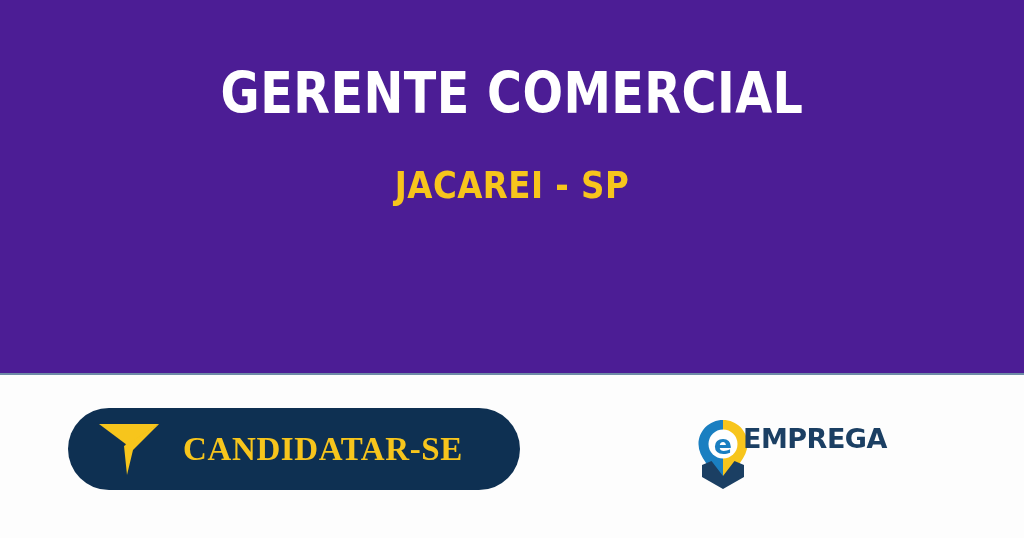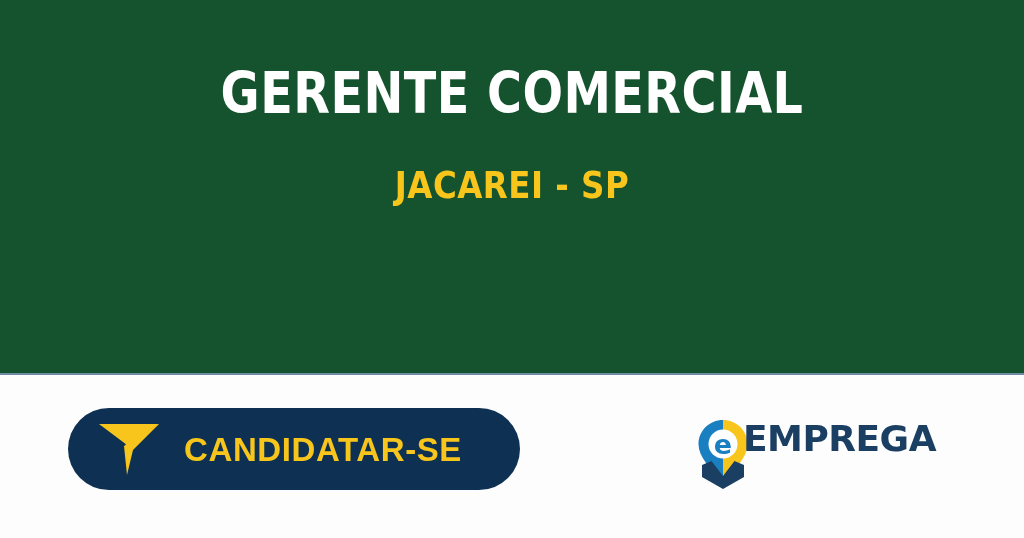--- a/index.html
+++ b/index.html
@@ -21,21 +21,21 @@
     background: #fdfdfd;
   }
 
   
   .hero {
     position: absolute;
     left: 0;
     top: 0;
     width: 1024px;
     height: 375px;
-    background: #14532d;
+    background: #4c1d95;
     box-sizing: border-box;
     border-bottom: 2px solid #6e8ba6;
   }
 
   .job-title {
     position: absolute;
     left: 0;
     top: 62px;
     width: 1024px;
     text-align: center;
@@ -98,21 +98,21 @@
   .apply-icon {
     flex: 0 0 auto;
     width: 62px;
     height: 56px;
     display: block;
   }
 
   .apply-label {
     flex: 1 1 auto;
     color: #f7c51c;
-    font-family: Liberation Sans, sans-serif;
+    font-family: Liberation Serif, serif;
     font-weight: 700;
     font-size: 33px;
     letter-spacing: 0.6px;
     line-height: 1;
     padding-right: 8px;
     white-space: nowrap;
   }
 
   
   .brand {
@@ -139,21 +139,21 @@
     height: 72px;
   }
 
   .brand-name {
     position: absolute;
     left: 0;
     top: 2px;
     color: #1b3f63;
     font-family: "DejaVu Sans", "Liberation Sans", sans-serif;
     font-weight: 700;
-    font-size: 36px;
+    font-size: 27px;
     line-height: 36px;
     letter-spacing: -0.5px;
     white-space: nowrap;
   }
 
   .brand-sub {
     position: absolute;
     left: 46px;
     top: 36px;
     color: #2a86d1;

